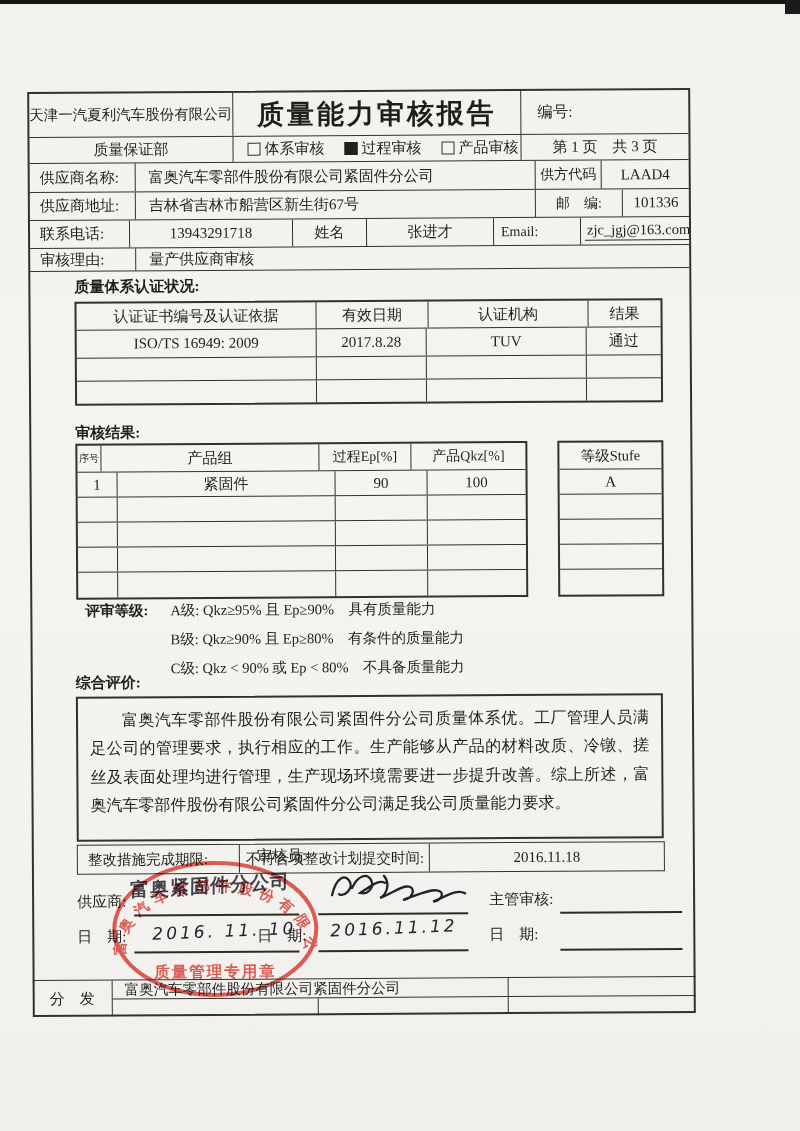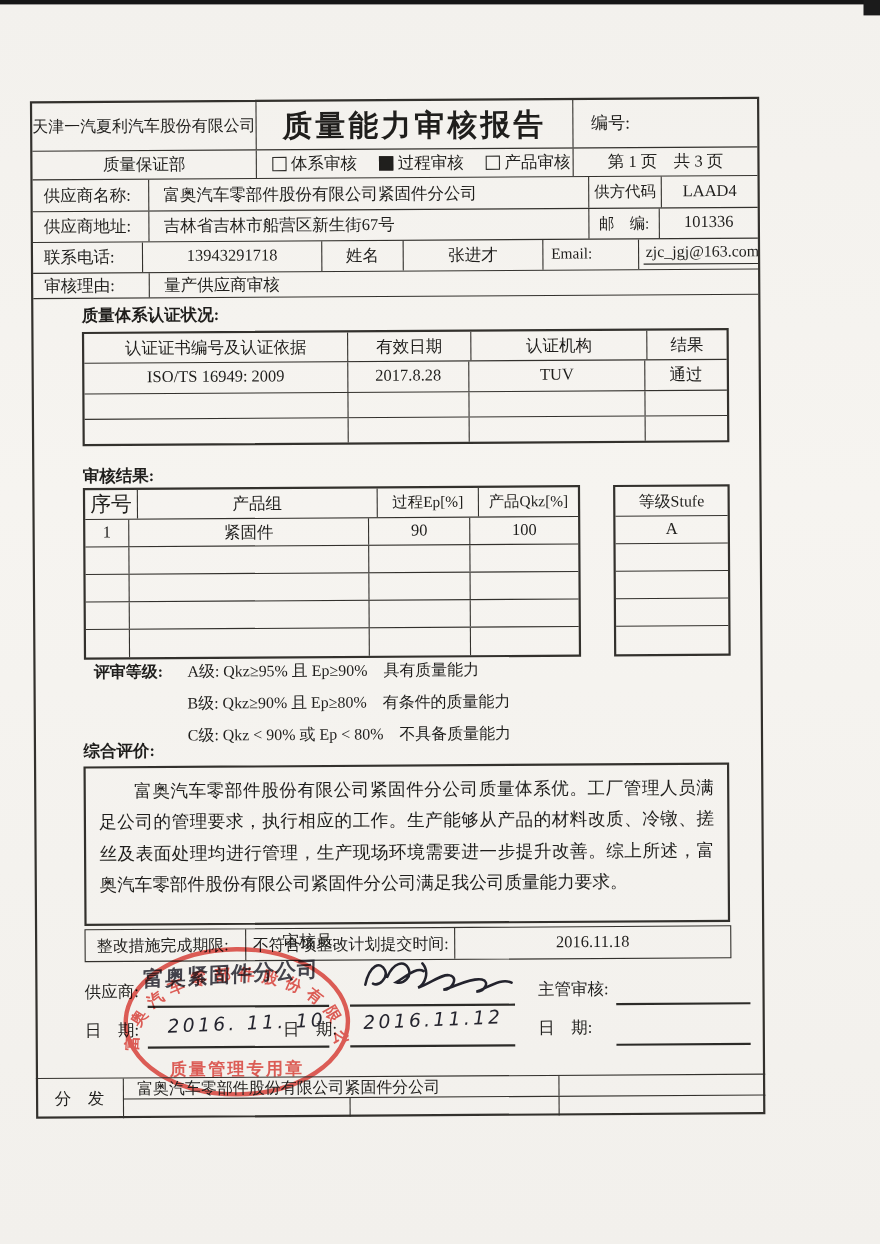--- a/index.html
+++ b/index.html
@@ -83,21 +83,21 @@
   <div class="row" style="height:29px">
     <div class="cell lft" style="width:106px">供应商名称:</div>
     <div class="cell lft" style="width:400px;padding-left:13px">富奥汽车零部件股份有限公司紧固件分公司</div>
     <div class="cell" style="width:66px;font-size:14px">供方代码</div>
     <div class="cell" style="flex:1">LAAD4</div>
   </div>
 
   <div class="row" style="height:28px">
     <div class="cell lft" style="width:106px">供应商地址:</div>
     <div class="cell lft" style="width:400px;padding-left:13px">吉林省吉林市船营区新生街67号</div>
-    <div class="cell" style="width:64px;font-size:14px">邮　编:</div>
+    <div class="cell" style="width:87px;font-size:14px">邮　编:</div>
     <div class="cell" style="flex:1">101336</div>
   </div>
 
   <div class="row" style="height:28px">
     <div class="cell lft" style="width:100px">联系电话:</div>
     <div class="cell" style="width:163px">13943291718</div>
     <div class="cell" style="width:74px">姓名</div>
     <div class="cell" style="width:127px">张进才</div>
     <div class="cell lft" style="width:87px;padding-left:7px;font-size:14px">Email:</div>
     <div class="cell lft" style="flex:1;padding-left:4px">
@@ -136,21 +136,21 @@
       <div class="cell" style="width:110px"></div>
       <div class="cell" style="width:160px"></div>
       <div class="cell" style="flex:1"></div>
     </div>
   </div>
 
   <div class="abs seclabel" style="left:44px;top:330px">审核结果:</div>
 
   <div class="tbl" style="left:44px;top:350px;width:452px">
     <div class="row" style="height:27px">
-      <div class="cell" style="width:48px;font-size:19px">序号</div>
+      <div class="cell" style="width:24px;font-size:10px">序号</div>
       <div class="cell" style="width:218px">产品组</div>
       <div class="cell" style="width:92px;font-size:14px">过程Ep[%]</div>
       <div class="cell" style="flex:1;font-size:14px">产品Qkz[%]</div>
     </div>
     <div class="row" style="height:25px">
       <div class="cell" style="width:40px">1</div>
       <div class="cell" style="width:218px">紧固件</div>
       <div class="cell" style="width:92px">90</div>
       <div class="cell" style="flex:1">100</div>
     </div>
@@ -203,21 +203,21 @@
 
   <div class="legend-line" style="left:53px;top:508px;font-weight:bold">评审等级:</div>
   <div class="legend-line" style="left:138px;top:508px">A级: Qkz≥95% 且  Ep≥90%　具有质量能力</div>
   <div class="legend-line" style="left:138px;top:537px">B级: Qkz≥90% 且  Ep≥80%　有条件的质量能力</div>
   <div class="legend-line" style="left:138px;top:566px">C级: Qkz &lt; 90% 或  Ep &lt; 80%　不具备质量能力</div>
 
   <div class="abs seclabel" style="left:43px;top:580px">综合评价:</div>
   <div class="abs comment-box" style="left:43px;top:603px;width:587px;height:145px">富奥汽车零部件股份有限公司紧固件分公司质量体系优。工厂管理人员满足公司的管理要求，执行相应的工作。生产能够从产品的材料改质、冷镦、搓丝及表面处理均进行管理，生产现场环境需要进一步提升改善。综上所述，富奥汽车零部件股份有限公司紧固件分公司满足我公司质量能力要求。</div>
 
   <div class="abs" style="left:43px;top:751px;width:588px;height:30px;border:1.5px solid #33312d;display:flex">
-    <div class="cell lft" style="width:146px;font-size:14.5px">整改措施完成期限:</div>
+    <div class="cell lft" style="width:162px;font-size:14.5px">整改措施完成期限:</div>
     <div class="cell lft" style="width:190px;font-size:14.5px;padding-left:6px">不符合项整改计划提交时间:</div>
     <div class="cell" style="flex:1">2016.11.18</div>
   </div>
 
   <div class="sig-label" style="left:43px;top:799px">供应商:</div>
   <div class="sig-line" style="left:100px;top:799px;width:165px;height:22px"></div>
   <div class="sig-label" style="left:43px;top:834px">日　期:</div>
   <div class="sig-line" style="left:100px;top:834px;width:165px;height:24px"></div>
 
   <div class="sig-label" style="left:223px;top:754px">审核员:</div>

